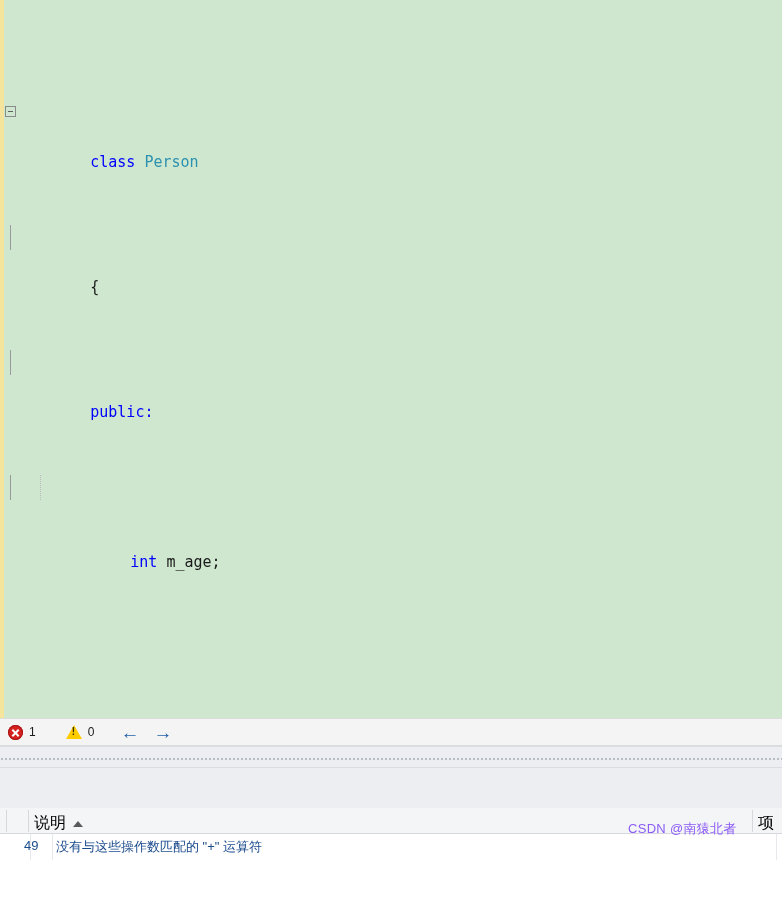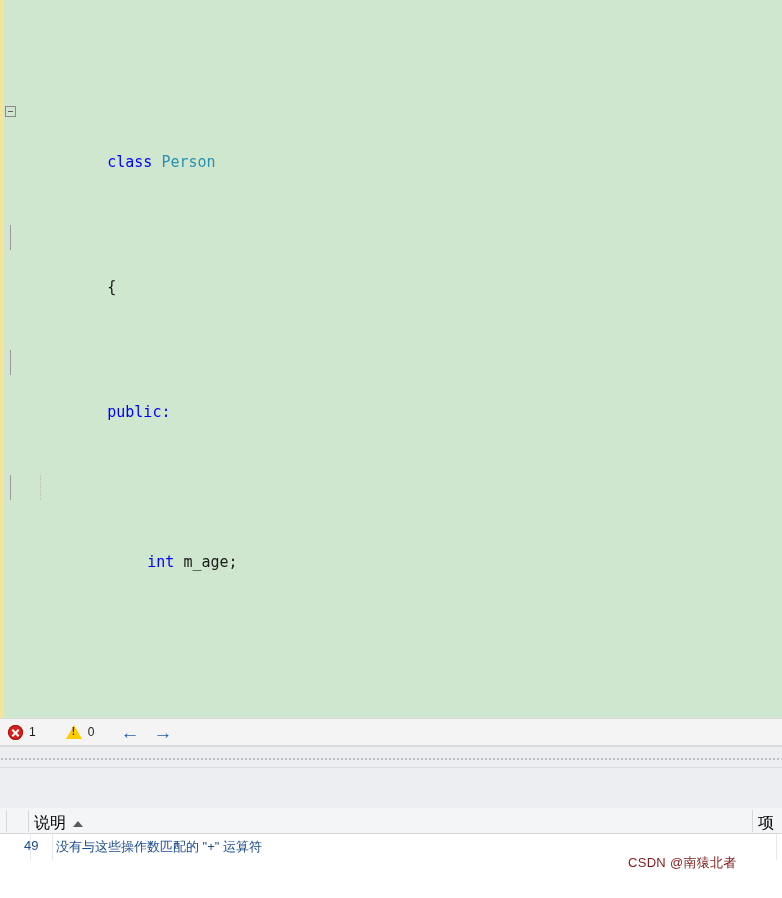--- a/index.html
+++ b/index.html
@@ -26,21 +26,21 @@
     position: absolute; left: 0; top: 0; width: 782px; height: 718px;
     font-family: "DejaVu Sans Mono", "Liberation Mono", monospace;
     font-size: 15px;
     line-height: 25px;
     white-space: pre;
   }
   .line {
     position: relative;
     height: 25px;
     line-height: 25px;
-    padding-left: 35px;
+    padding-left: 18px;
     white-space: pre;
   }
   
   .fold-box {
     position: absolute; left: 5px; top: 6px;
     width: 11px; height: 11px;
     border: 1px solid #8a8a8a;
     background: #cfe7cf;
   }
   .fold-box::before {
@@ -164,22 +164,22 @@
   .rowsep {
     position: absolute; top: 0; width: 1px; height: 26px; background: #e6e8ec;
   }
   .left-edge-strip {
     position: absolute; left: 0; top: 808px; width: 4px; height: 90px;
     background: #dfe3ea;
   }
 
   
   .watermark {
-    position: absolute; left: 628px; top: 854px;
-    font-size: 13px; color: #7f1d1d;
+    position: absolute; left: 628px; top: 820px;
+    font-size: 13px; color: #8b5cf6;
     font-family: "Liberation Sans", sans-serif;
     letter-spacing: 0.3px;
     white-space: nowrap;
   }
 </style>
 </head>
 <body>
 
 <div id="app">
 

